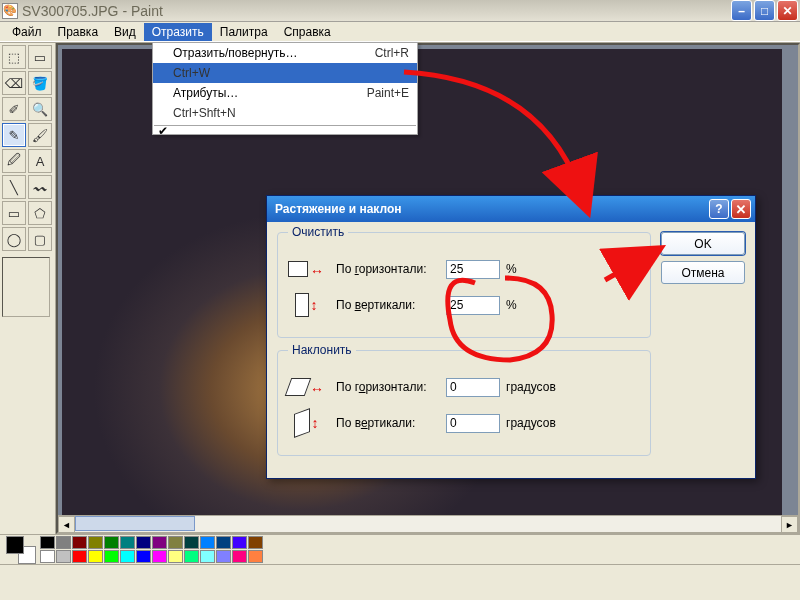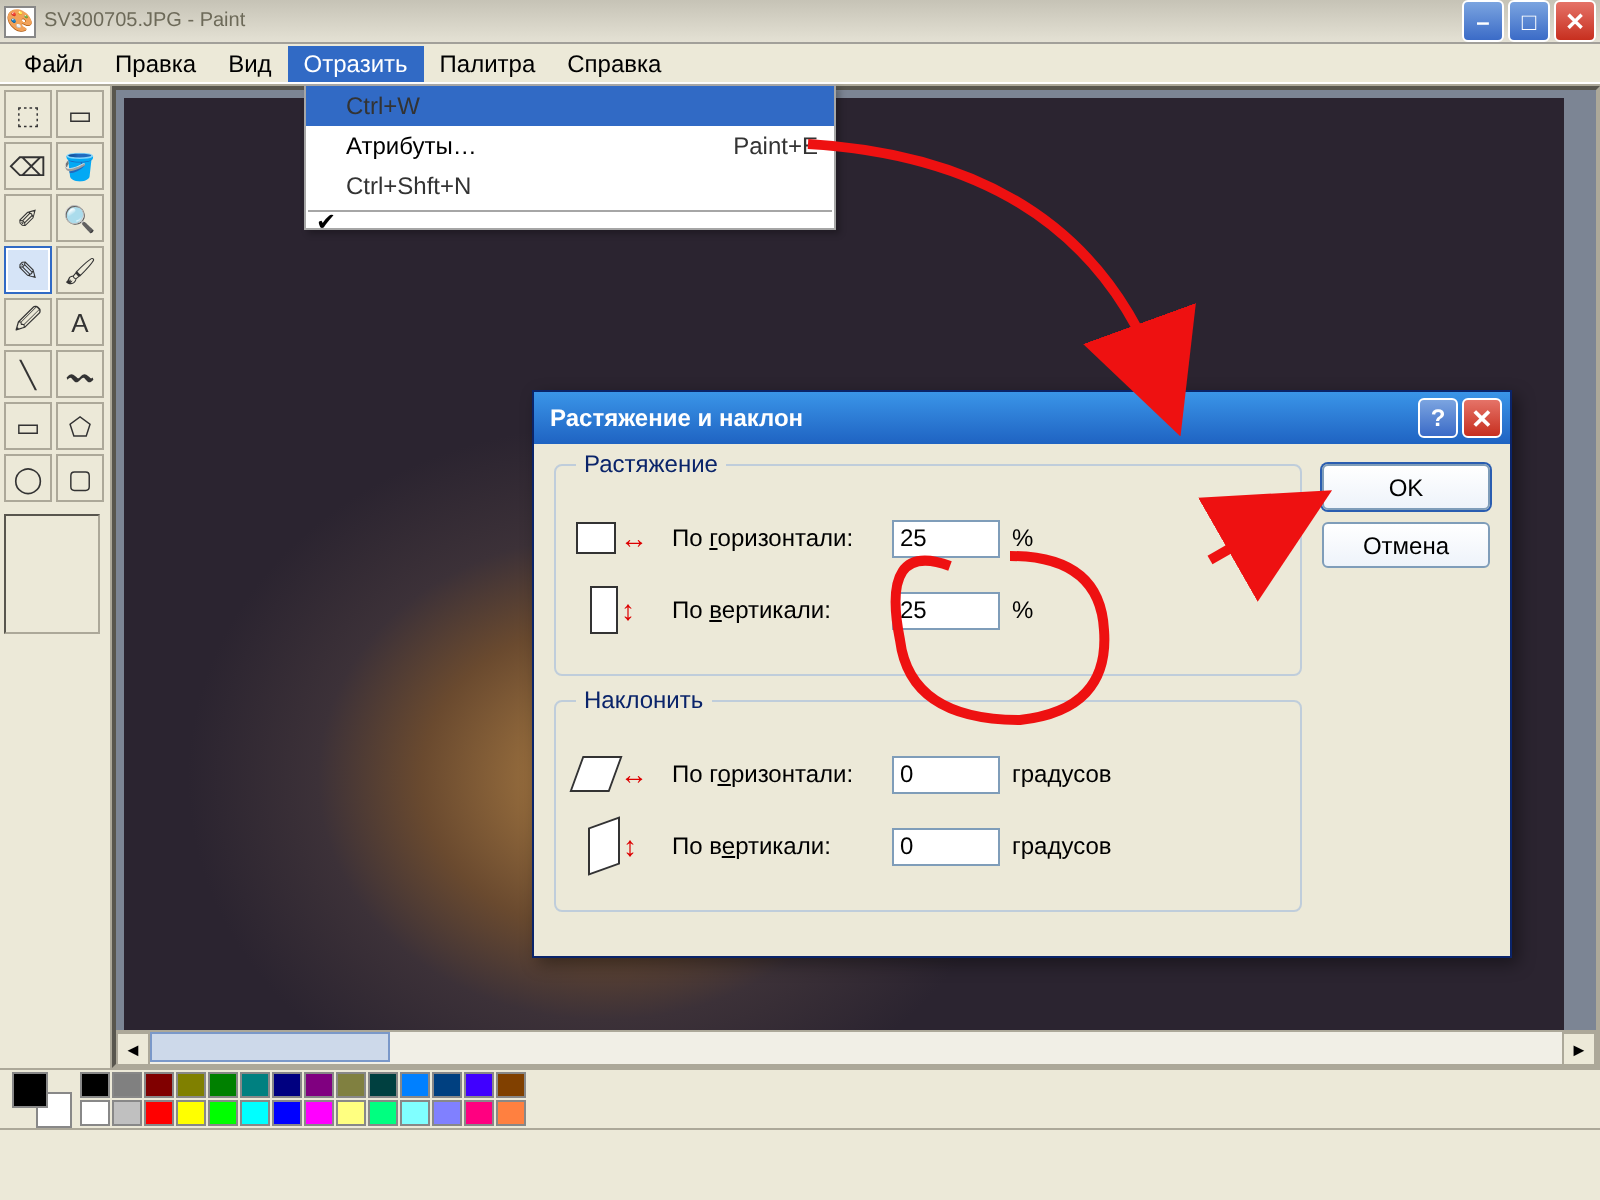--- a/index.html
+++ b/index.html
@@ -1,21 +1,21 @@
 <!DOCTYPE html>
 <html><head>
 <meta charset="utf-8">
 <style>
   * { box-sizing: border-box; font-family: Tahoma, sans-serif; }
   body { margin: 0; width: 800px; height: 600px; background: #ece9d8; overflow: hidden; position: relative; font-size: 11px; }
 
   
   .titlebar { height: 22px; background: linear-gradient(#c6c3b6,#e4e1d4); display:flex; align-items:center; padding:0 2px; border-bottom:1px solid #a2a09a; }
   .titlebar .app-icon { width:16px; height:16px; margin-right:4px; background:#fff; border:1px solid #888; display:inline-flex; align-items:center; justify-content:center; }
-  .titlebar .title { flex:1; color:#6d6a59; font-size:10px; }
+  .titlebar .title { flex:1; color:#6d6a59; font-size:14px; }
   .titlecontrols { display:flex; gap:2px; }
   .winbtn { width:21px; height:21px; border:1px solid #fff; border-radius:3px; display:flex; align-items:center; justify-content:center; font-weight:bold; font-size:12px; color:#fff; }
   .winbtn.min, .winbtn.max { background:linear-gradient(#7ba4e0,#3b6bc7); }
   .winbtn.close { background:linear-gradient(#e57368,#c72f1f); }
 
   
   .menubar { height:20px; background:#ece9d8; display:flex; align-items:center; padding:0 4px; border-bottom:1px solid #fff; }
   .menuitem { padding:2px 8px; font-size:12px; cursor:default; }
   .menuitem.open { background:#316ac5; color:#fff; }
 
@@ -174,20 +174,24 @@
       <div class="sw" style="background: rgb(128, 255, 255);"></div>
       <div class="sw" style="background: rgb(128, 128, 255);"></div>
       <div class="sw" style="background: rgb(255, 0, 128);"></div>
       <div class="sw" style="background: rgb(255, 128, 64);"></div>
     </div>
 </div>
 
 <div class="statusbar"></div>
 
 <div class="dropdown">
+  <div class="dmi">
+      <span class="lbl">Отразить/повернуть…</span>
+      <span class="sc">Ctrl+R</span>
+    </div>
   <div class="dmi hl">
       <span class="sc">Ctrl+W</span>
     </div>
   <div class="dmi">
       <span class="lbl">Атрибуты…</span>
       <span class="sc">Paint+E</span>
     </div>
   <div class="dmi">
       <span class="sc">Ctrl+Shft+N</span>
     </div>
@@ -199,21 +203,21 @@
 
 <div class="dialog">
   <div class="dlg-title">
     <span class="t">Растяжение и наклон</span>
     <div class="dbtn help">?</div>
     <div class="dbtn dclose">✕</div>
   </div>
   <div class="dlg-body">
     <div class="dlg-left">
       <div class="groupbox">
-        <div class="legend">Растяжение</div>
+        <div class="legend">Очистить</div>
         <div class="row">
           <div class="ico">
               <div class="stretch-h-icon"></div>
               <span class="red-arrow-h">↔</span>
             </div>
           <div class="lbl2">По <u>г</u>оризонтали:</div>
           <input value="25" style="">
           <span class="unit">%</span>
         </div>
         <div class="row">

